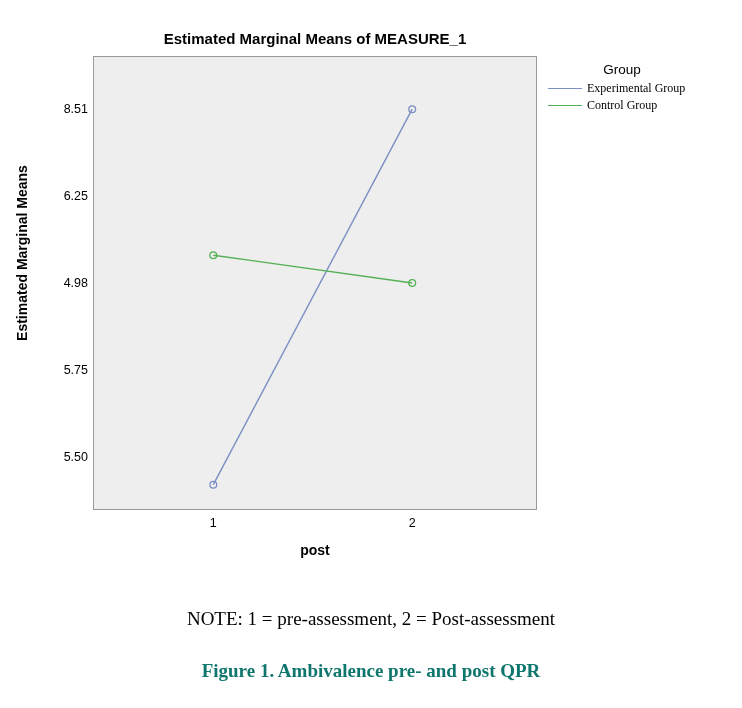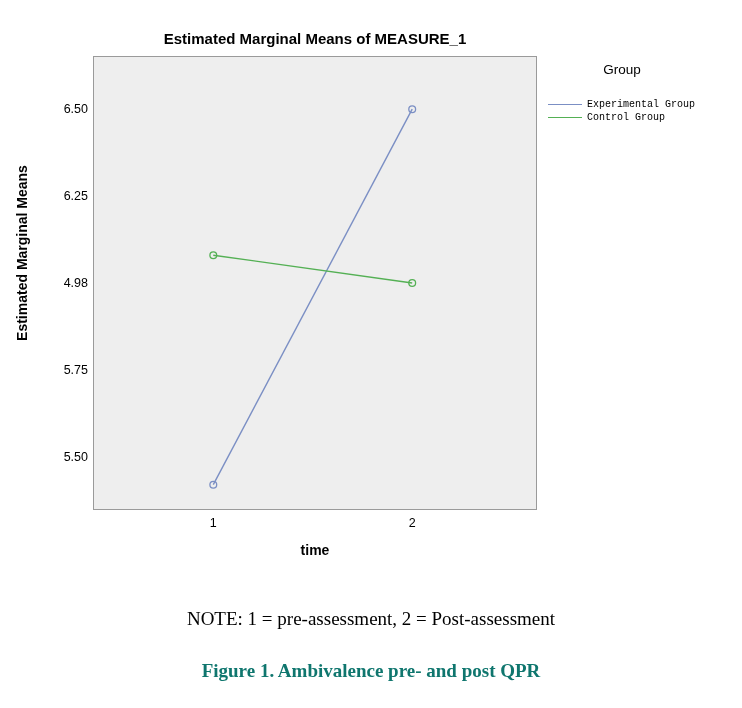--- a/index.html
+++ b/index.html
@@ -128,38 +128,38 @@
     left: 548px;
     top: 62px;
     width: 180px;
   }
   #legend-title {
     font-size: 13.5px;
     font-family: "Liberation Sans", sans-serif;
     color: #000;
     text-align: center;
     width: 148px;
-    margin-bottom: 22px;
+    margin-bottom: 4px;
   }
   .legend-row {
     display: flex;
     align-items: center;
     margin-bottom: 2px;
   }
   .legend-swatch {
     width: 34px;
     height: 0;
     border-top-width: 1.4px;
     border-top-style: solid;
     margin-right: 5px;
     flex: 0 0 auto;
   }
   .legend-text {
-    font-size: 10px;
-    font-family: Liberation Mono, monospace;
+    font-size: 12px;
+    font-family: Liberation Serif, serif;
     color: #000;
     white-space: nowrap;
   }
 
   
   #note-line {
     position: absolute;
     left: 0;
     top: 608px;
     width: 742px;
@@ -204,29 +204,29 @@
             </g>
           </g>
       </svg>
     </div>
 
     <div id="y-ticks">
         <div class="y-tick-label" style="top: 400.846px;">5.50</div>
         <div class="y-tick-label" style="top: 313.923px;">5.75</div>
         <div class="y-tick-label" style="top: 227px;">4.98</div>
         <div class="y-tick-label" style="top: 140.077px;">6.25</div>
-        <div class="y-tick-label" style="top: 53.1538px;">6.50</div>
+        <div class="y-tick-label" style="top: 53.1538px;">8.51</div>
       </div>
     <div id="x-ticks">
         <div class="x-tick-label" style="left: 120.34px;">1</div>
         <div class="x-tick-label" style="left: 319.24px;">2</div>
       </div>
 
     <div id="y-axis-label">Estimated Marginal Means</div>
-    <div id="x-axis-label">time</div>
+    <div id="x-axis-label">post</div>
 
     <div id="legend">
       <div id="legend-title">Group</div>
       <div id="legend-entries">
           <div class="legend-row">
             <span class="legend-swatch" style="border-top-color: rgb(123, 143, 196);"></span>
             <span class="legend-text">Experimental Group</span>
           </div>
           <div class="legend-row">
             <span class="legend-swatch" style="border-top-color: rgb(84, 176, 84);"></span>

